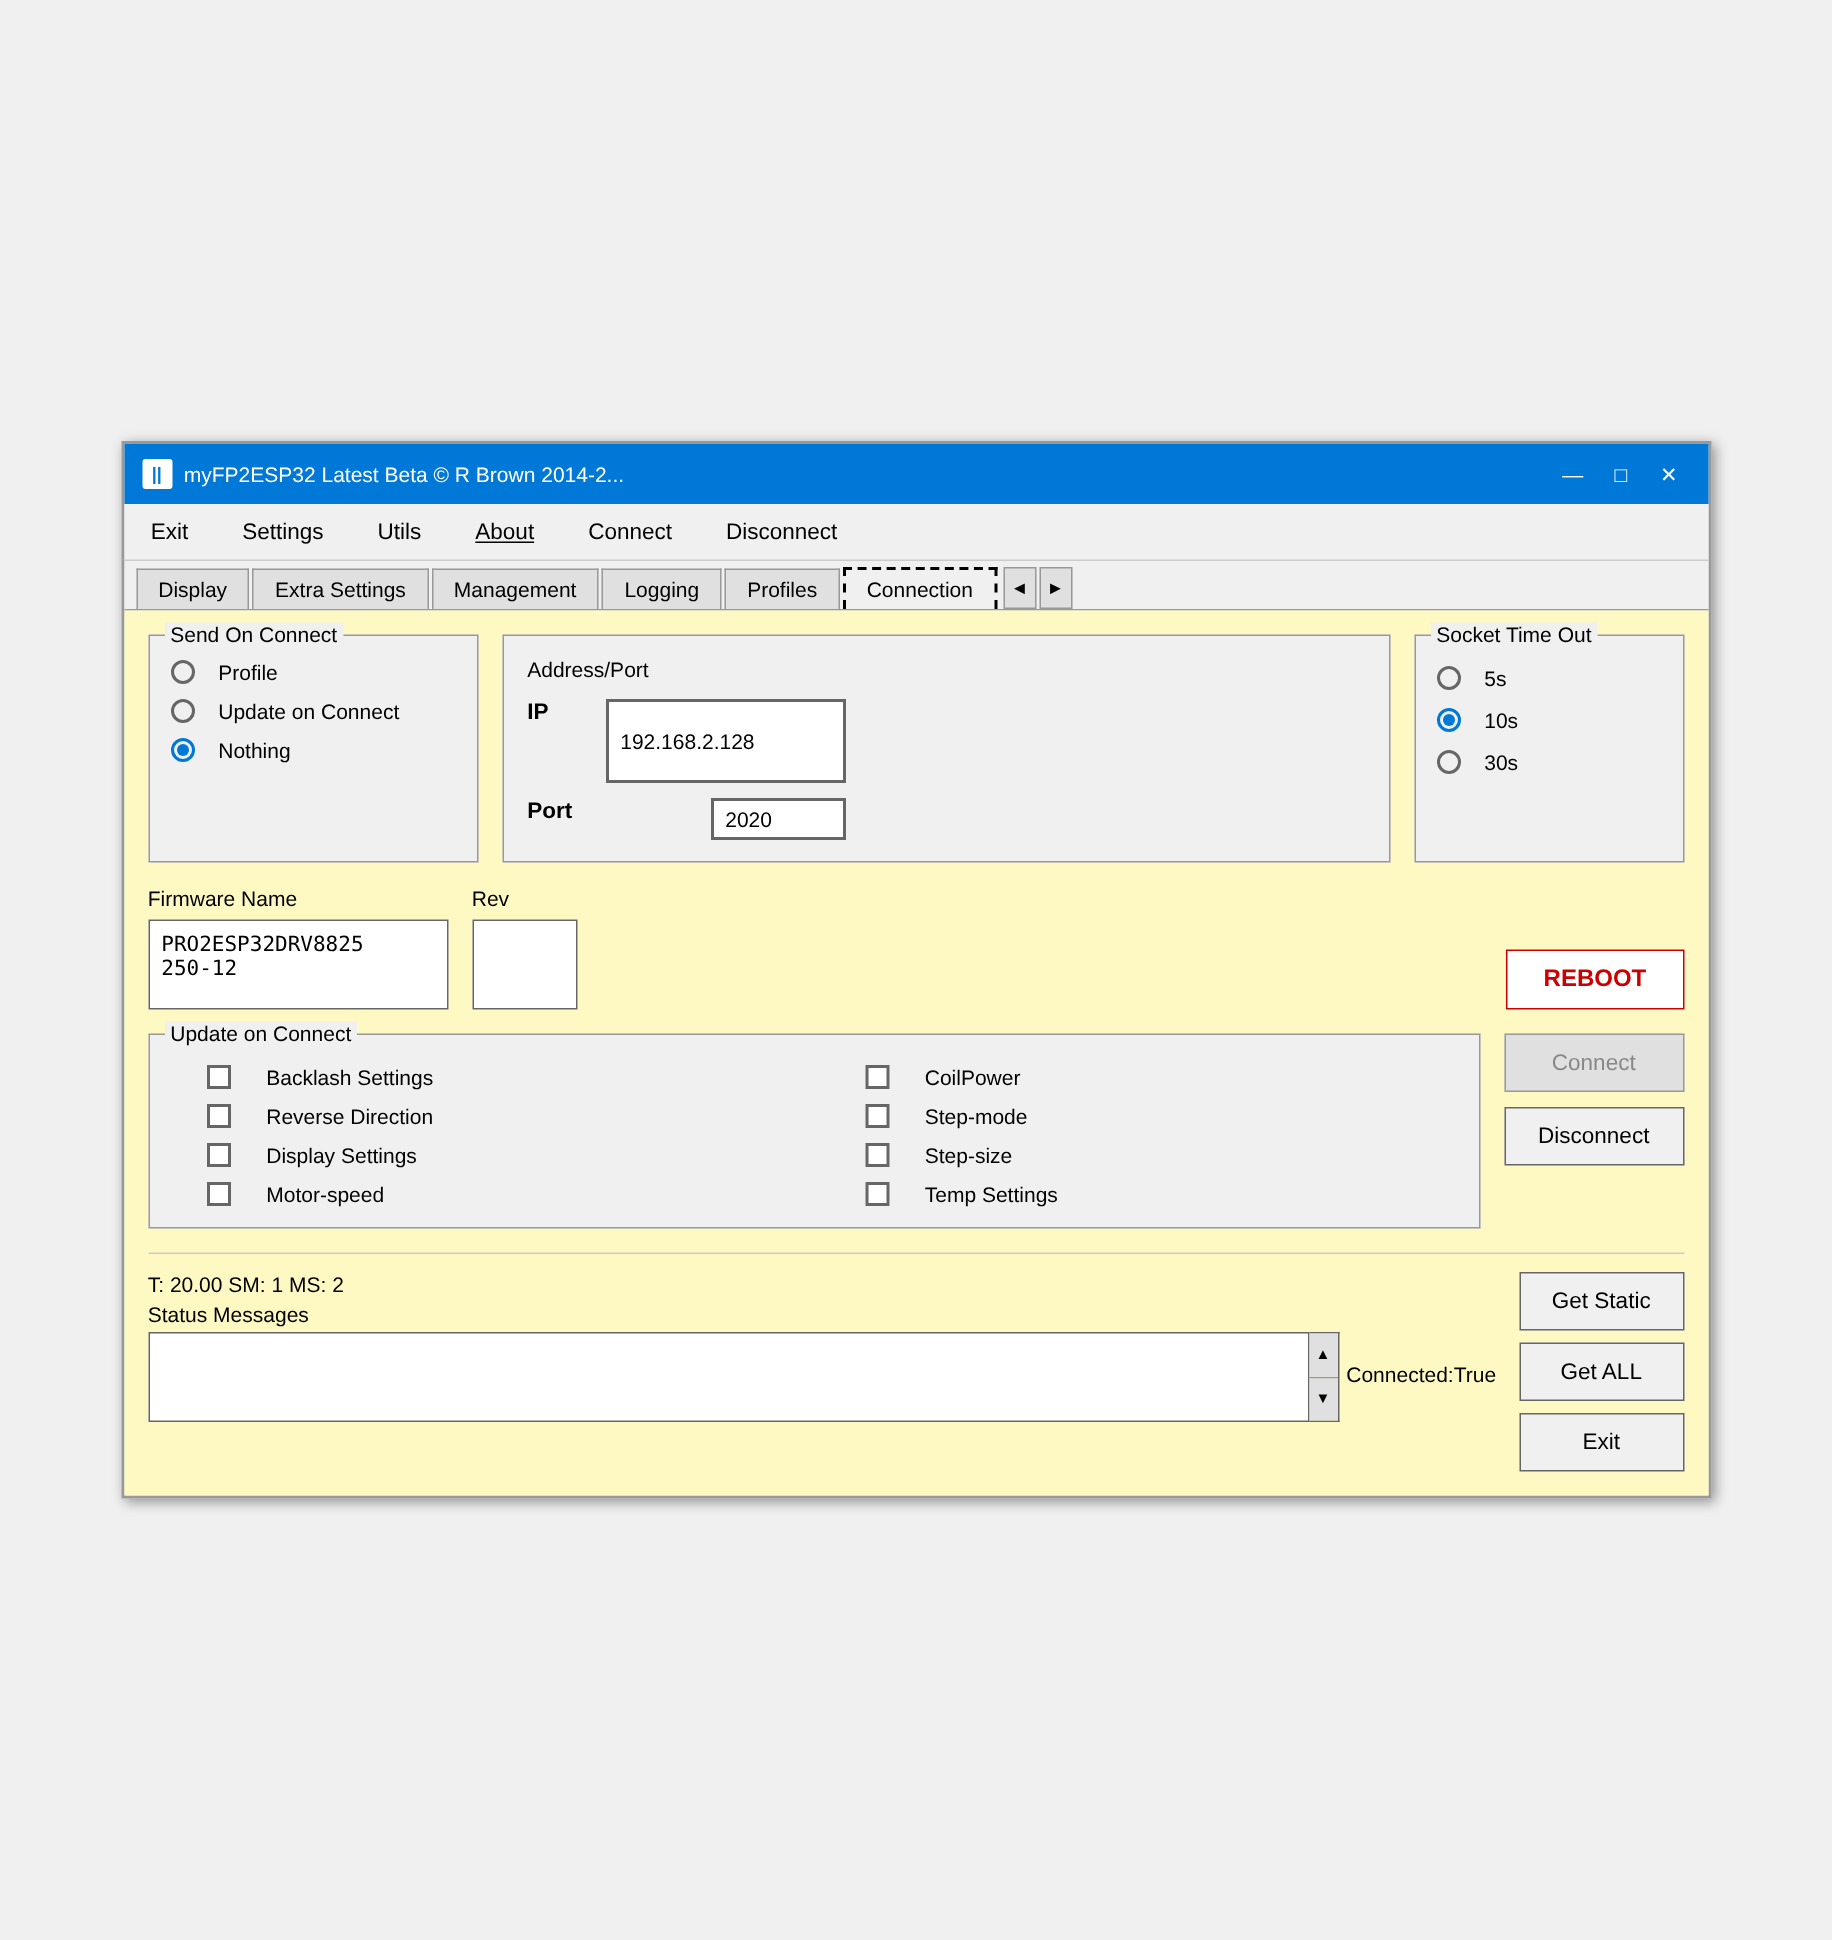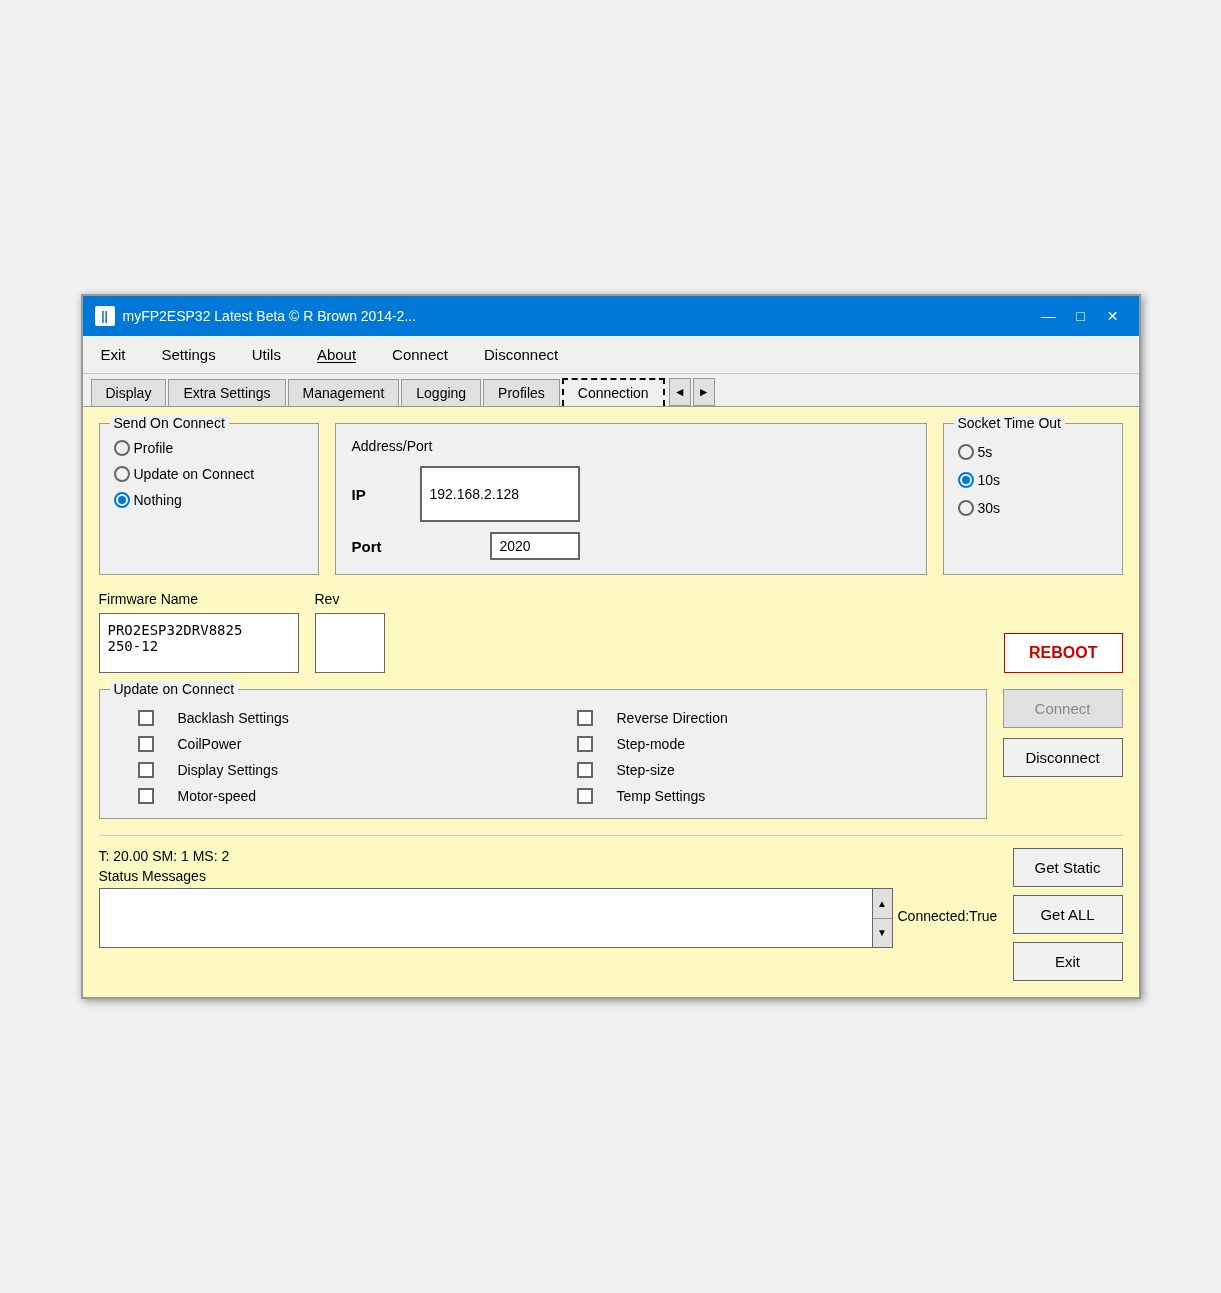--- a/index.html
+++ b/index.html
@@ -135,37 +135,37 @@
     .group-box-title {
       position: absolute;
       top: -9px;
       left: 10px;
       background: #f0f0f0;
       padding: 0 4px;
       font-size: 14px;
     }
 
     .radio-group { display: flex; flex-direction: column; gap: 10px; margin-top: 6px; }
-    .radio-item { display: flex; align-items: center; gap: 4px; cursor: pointer; font-size: 14px; }
+    .radio-item { display: flex; align-items: center; gap: 16px; cursor: pointer; font-size: 14px; }
     .radio-circle {
       width: 16px; height: 16px;
       border: 2px solid #666;
       border-radius: 50%;
       display: flex; align-items: center; justify-content: center;
       flex-shrink: 0;
     }
     .radio-circle.checked { border-color: #0078d7; }
     .radio-circle.checked::after {
       content: '';
       width: 8px; height: 8px;
       border-radius: 50%;
       background: #0078d7;
     }
     .address-box { border: 1px solid #999; padding: 14px 16px; background: #f0f0f0; }
-    .addr-row { display: flex; align-items: center; gap: 28px; margin-bottom: 10px; }
+    .addr-row { display: flex; gap: 12px; margin-bottom: 10px; }
     .addr-row:last-child { margin-bottom: 0; }
     .addr-label { font-weight: bold; font-size: 15px; width: 40px; }
     .addr-input {
       border: 2px solid #666;
       padding: 18px 8px;
       font-size: 14px;
       background: white;
       width: 160px;
     }
     .port-input {
@@ -448,25 +448,25 @@
     <div class="update-connect-row">
       <div class="update-section">
         <span class="group-box-title">Update on Connect</span>
         <div class="checkbox-grid">
           <label class="check-item">
             <div class="checkbox"></div>
             <span>Backlash Settings</span>
           </label>
           <label class="check-item">
             <div class="checkbox"></div>
+            <span>CoilPower</span>
+          </label>
+          <label class="check-item">
+            <div class="checkbox"></div>
             <span>Reverse Direction</span>
-          </label>
-          <label class="check-item">
-            <div class="checkbox"></div>
-            <span>CoilPower</span>
           </label>
           <label class="check-item">
             <div class="checkbox"></div>
             <span>Step-mode</span>
           </label>
           <label class="check-item">
             <div class="checkbox"></div>
             <span>Display Settings</span>
           </label>
           <label class="check-item">

